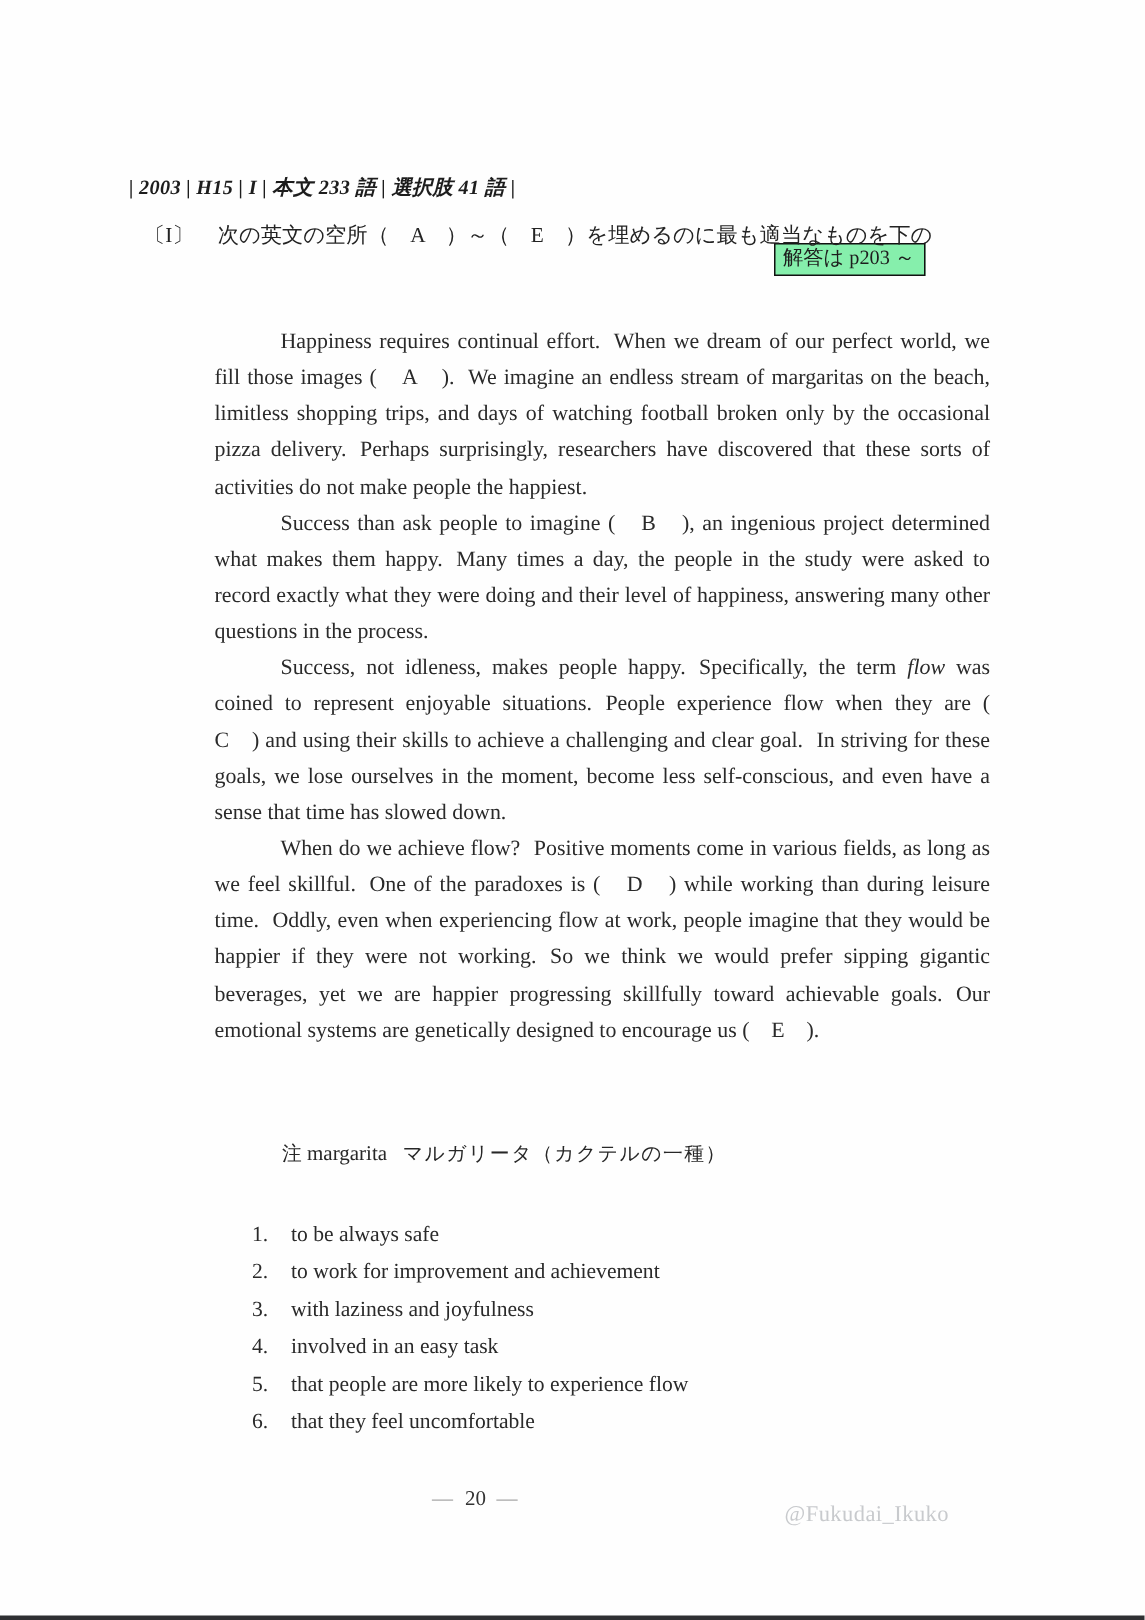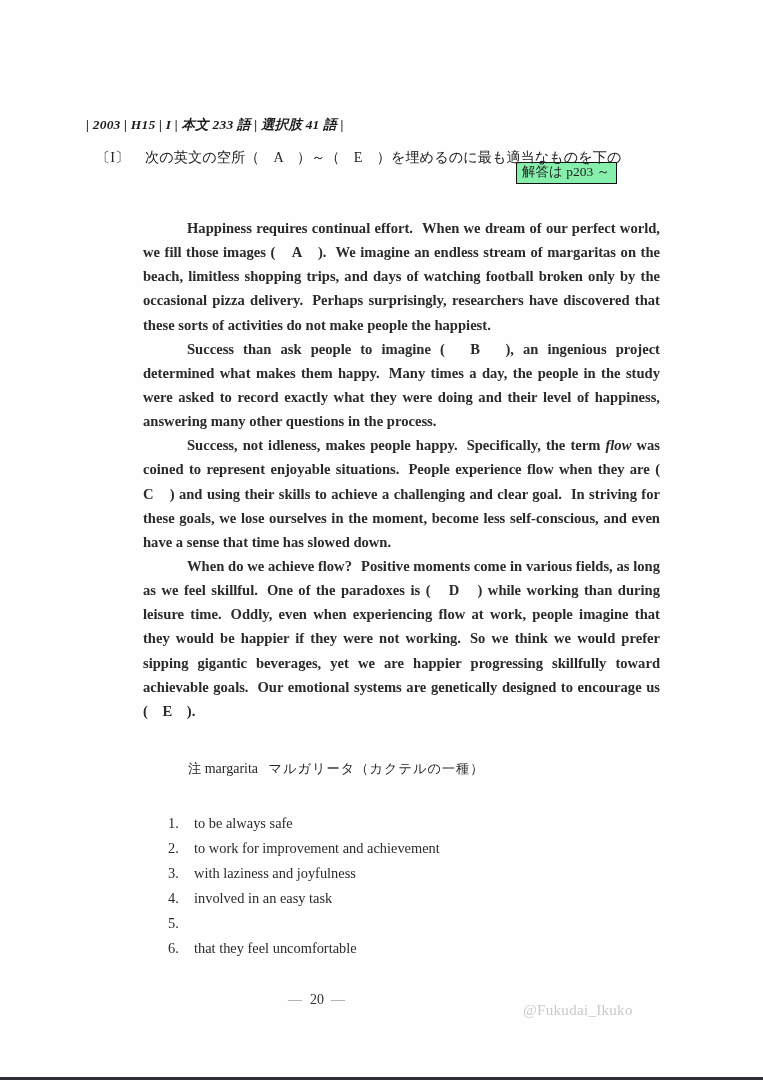--- a/index.html
+++ b/index.html
@@ -79,21 +79,20 @@
     width: 517px;
     font-size: 14.6px;
     line-height: 1.655;
     color: #2a2a2a;
   }
   .passage p {
     margin: 0;
     text-align: justify;
     text-indent: 44px;
     text-justify: inter-word;
-    font-weight: bold;
   }
   .passage p + p {
     margin-top: 0px;
   }
   .passage i {
     font-style: italic;
   }
   .sp {
     display: inline-block;
     width: 9px;
@@ -216,20 +215,21 @@
     <div class="option-row">
       <span class="option-num">3.</span>
       <span class="option-text">with laziness and joyfulness</span>
     </div>
     <div class="option-row">
       <span class="option-num">4.</span>
       <span class="option-text">involved in an easy task</span>
     </div>
     <div class="option-row">
       <span class="option-num">5.</span>
+      <span class="option-text">that people are more likely to experience flow</span>
     </div>
     <div class="option-row">
       <span class="option-num">6.</span>
       <span class="option-text">that they feel uncomfortable</span>
     </div>
   </div>
 
   <div class="page-number">
     <span class="dash">—</span><span>20</span><span class="dash">—</span>
   </div>

